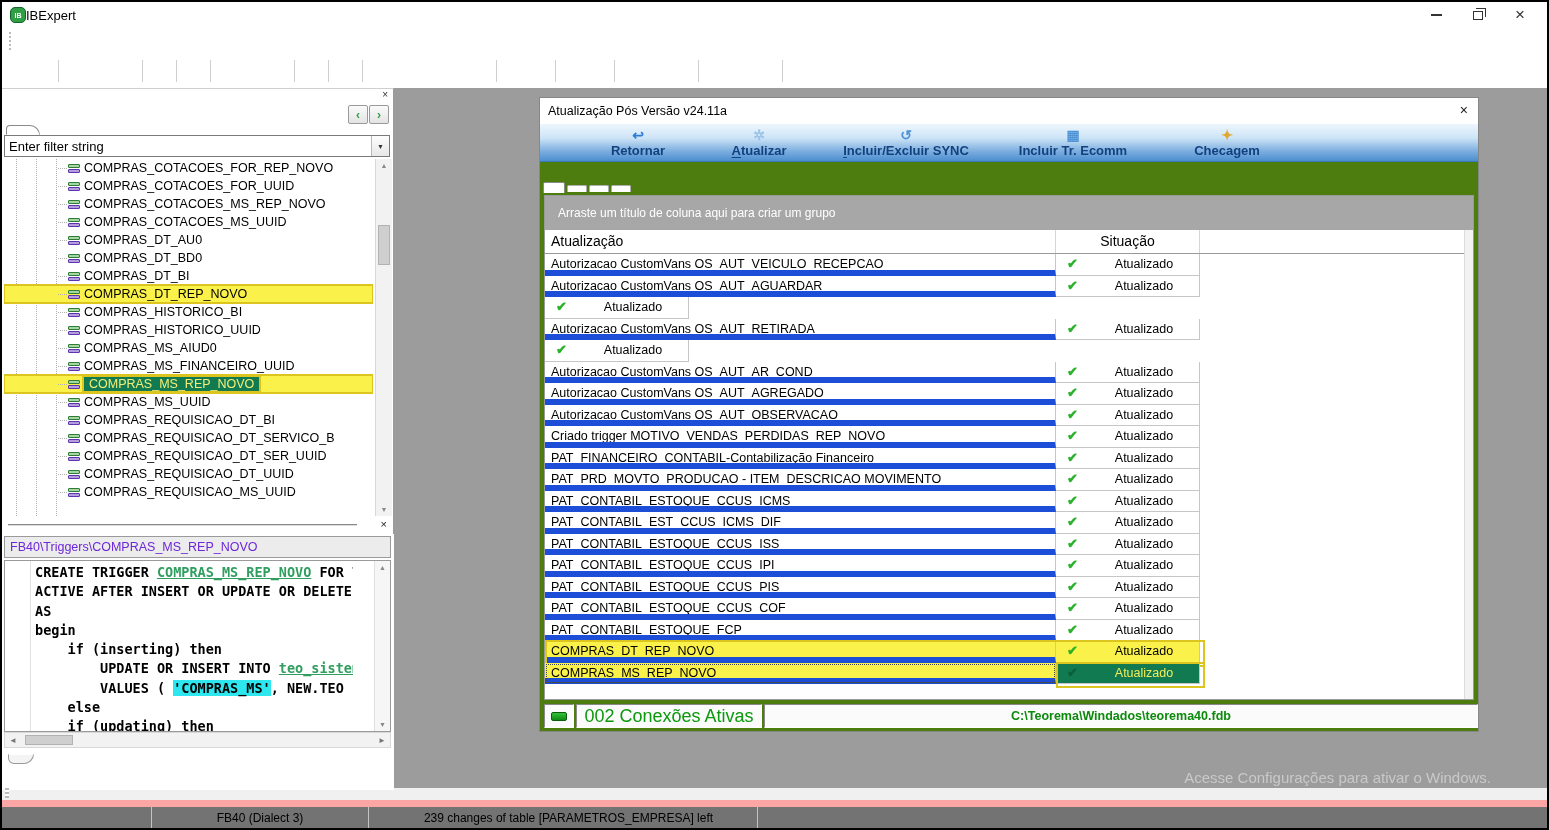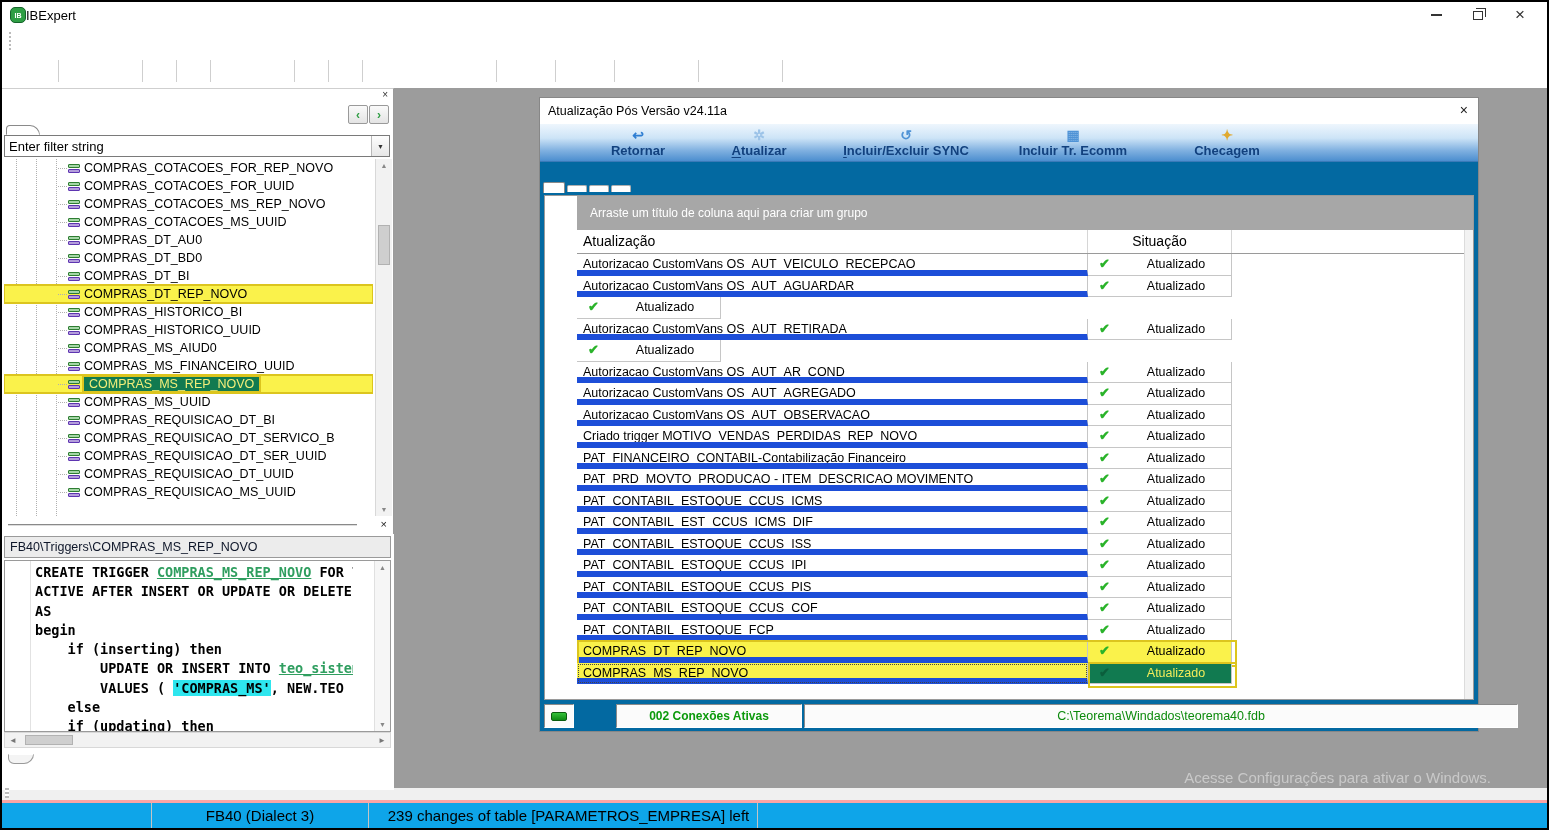--- a/index.html
+++ b/index.html
@@ -75,21 +75,21 @@
   .scroll-arrow { position:absolute; left:0; right:0; text-align:center; font-size:7px; color:#888; }
   .tree-thumb { position:absolute; left:2px; right:2px; top:66px; height:40px; background:#cfcfcf;
            border:1px solid #b2b2b2; }
   .dock-strip { position:absolute; left:0; bottom:0; height:18px; right:0; background:#fff; }
   .dock-line { position:absolute; left:6px; right:36px; top:8px; border-top:2px groove #ddd; }
   .dock-x { position:absolute; right:6px; top:2px; font-size:11px; color:#222; }
 
   
   .sqlpanel { position:absolute; left:0; top:532px; width:392px; height:256px; background:#fff; }
   .sql-path { position:absolute; left:2px; right:3px; top:2px; height:22px; background:#ececec;
-              border:1px solid #9a9a9a; font-size:12.5px; line-height:20px; padding-left:5px; color:#0f172a; }
+              border:1px solid #9a9a9a; font-size:12.5px; line-height:20px; padding-left:5px; color:#6d28d9; }
   .sql-code { position:absolute; left:2px; right:3px; top:26px; height:172px; background:#fff;
               border:1px solid #9a9a9a; overflow:hidden; }
   .code-gutter { position:absolute; left:0; top:0; bottom:0; width:26px; background:#fff;
               border-right:1px solid #e2e2e2; }
   .code-body { position:absolute; left:30px; top:2px; width:318px; bottom:0; overflow:hidden; }
   .code-line { font-family:"DejaVu Sans Mono", monospace; font-size:13.5px; font-weight:bold;
               line-height:19.3px; white-space:pre; color:#000; }
   .c-k  { color:#000; }
   .c-id { color:#2f9e5f; text-decoration:underline; }
   .c-str{ background:#2ee6ee; color:#000; }
@@ -99,54 +99,54 @@
               border:1px solid #d8d8d8; }
   .h-thumb { position:absolute; left:20px; top:2px; width:48px; height:10px; background:#cfcfcf;
               border:1px solid #b2b2b2; }
   .h-arrow { position:absolute; top:3px; font-size:8px; color:#777; }
   .sql-tabs { position:absolute; left:6px; top:220px; display:flex; align-items:flex-start; }
   .b-tab { font-size:12.5px; color:#000; padding:4px 12px; }
   .b-tab[data-selected="true"] { border:1px solid #9a9a9a; border-top:1px solid #fff;
               border-radius:0 0 10px 6px; background:#f4f4f4; }
 
   
-  .statusbar { position:absolute; left:0; right:0; bottom:0; height:28px; background:#0ea5e9;
-               border-top:3px solid #fca5a5; font-size:15px; color:#000; }
+  .statusbar { position:absolute; left:0; right:0; bottom:0; height:28px; background:#737373;
+               border-top:7px solid #fca5a5; font-size:12px; color:#000; }
   .sb-cell { position:absolute; top:0; bottom:0; border-right:1px solid #c4c4c4;
                display:flex; align-items:center; justify-content:center; white-space:nowrap; }
   .grip2 { position:absolute; left:3px; bottom:30px; width:4px; height:10px;
            background-image:repeating-linear-gradient(#bbb 0 2px, #fff 2px 4px); }
 
   
   .workspace { position:absolute; left:392px; top:86px; right:0; bottom:40px; background:#9c9c9c; }
   .light-strip { position:absolute; left:0; right:0; bottom:28px; height:12px; background:#f0f0f0; }
   .watermark { position:absolute; right:56px; top:767px; font-size:15px; color:#c9c9c9; z-index:5; }
 
   
-  .dialog { position:absolute; left:537px; top:95px; width:940px; height:635px; background:#0369a1;
+  .dialog { position:absolute; left:537px; top:95px; width:940px; height:635px; background:#4d7c0f;
             border:1px solid #878787; z-index:3; }
   .d-title { position:absolute; left:0; top:0; right:0; height:26px; background:#fff;
              display:flex; align-items:center; padding-left:8px; font-size:12.5px; color:#000; }
   .d-close { position:absolute; right:10px; top:4px; font-size:14px; color:#222; }
   .d-toolbar { position:absolute; left:0; top:26px; right:0; height:38px;
              background:linear-gradient(180deg,#eef6fd 0%,#cde4f7 38%,#7fb0e0 72%,#4c8ecf 100%);
              border-bottom:1px solid #3a7ab8; display:flex; padding-left:38px; }
   .d-btn { display:flex; flex-direction:column; align-items:center; justify-content:center; }
   .d-btn .d-ico { font-size:14px; line-height:15px; font-weight:bold; }
   .d-btn .d-lbl { font-size:13px; font-weight:bold; color:#12417e; line-height:15px; }
   .d-toolbar div:nth-of-type(1){ width:120px; } .d-toolbar div:nth-of-type(2){ width:122px; }
   .d-toolbar div:nth-of-type(3){ width:172px; } .d-toolbar div:nth-of-type(4){ width:162px; }
   .d-toolbar div:nth-of-type(5){ width:146px; }
   .d-tabs { position:absolute; left:3px; top:68px; display:flex; align-items:flex-end; height:26px; }
   .d-tab { font-size:12.5px; padding:3px 9px; border:1px solid #b0b0b0; border-bottom:none;
            background:#fff; margin-right:2px; border-radius:2px 2px 0 0; }
   .d-tab[data-selected="true"] { border-color:#8a8a8a; padding:5px 10px; position:relative; top:1px;
            background:#fff; z-index:2; }
   .grid { position:absolute; left:4px; top:97px; width:930px; height:505px;
-          border:1px solid #9a9a9a; background:#fff;padding-left:32px; }
+          border:1px solid #9a9a9a; background:#fff; }
   .g-band { height:34px; background:#a7a7a7; color:#fff; font-size:12px; line-height:34px;
           padding-left:13px; }
   .g-head { display:flex; height:24px; border-bottom:1px solid #9a9a9a; font-size:14px; }
   .gh-name { width:511px; line-height:23px; padding-left:6px; border-right:1px solid #d6d6d6; }
   .gh-sit  { width:144px; line-height:23px; text-align:center; border-right:1px solid #d6d6d6; }
   .g-row { position:relative; display:flex; height:21.5px; font-size:12.5px; }
   .g-name { width:511px; line-height:20px; padding-left:6px; overflow:hidden; white-space:nowrap;
             border-right:1px solid #c6c6c6; border-bottom:6px solid #1d4ed8; }
   .g-check{ width:33px; text-align:center; line-height:20px; color:#2ab32a; font-size:13px;
             font-weight:bold; border-bottom:1px solid #c6c6c6; }
@@ -163,22 +163,22 @@
   .g-row[data-state="selected"]::after { content:""; position:absolute; left:511px; top:-1px;
             height:22.5px; width:145px; border:2px solid #dcc51e; pointer-events:none; }
   .grid-scroll { position:absolute; right:0; top:34px; bottom:0; width:9px; background:#f2f2f2;
             border-left:1px solid #dcdcdc; }
   .d-status { position:absolute; left:4px; top:606px; height:24px; display:flex; gap:2px; }
   .ds-box { border:1px solid; border-color:#8a8a8a #fff #fff #8a8a8a; background:#fbfbfb;
             display:flex; align-items:center; justify-content:center; }
   .ds-flag-box { width:30px; }
   .flag { width:16px; height:9px; border-radius:2px; background:linear-gradient(#35c13a,#0e8a13);
           border:1px solid #0a5c0e; }
-  .ds-conn { width:186px; color:#0c9a0c; font-weight:bold; font-size:12px;margin-left:40px; }
-  .ds-path { width:714px; color:#0c8a0c; font-weight:normal; font-size:12.5px; }
+  .ds-conn { width:186px; color:#0c9a0c; font-weight:normal; font-size:18px; }
+  .ds-path { width:714px; color:#0c8a0c; font-weight:bold; font-size:12.5px; }
   u { text-underline-offset:2px; }
 </style>
 </head>
 <body>
 
 <div class="screen">
 
   <div class="titlebar">
     <div class="app-icon">IB</div>
     <div class="app-title">IBExpert</div>

